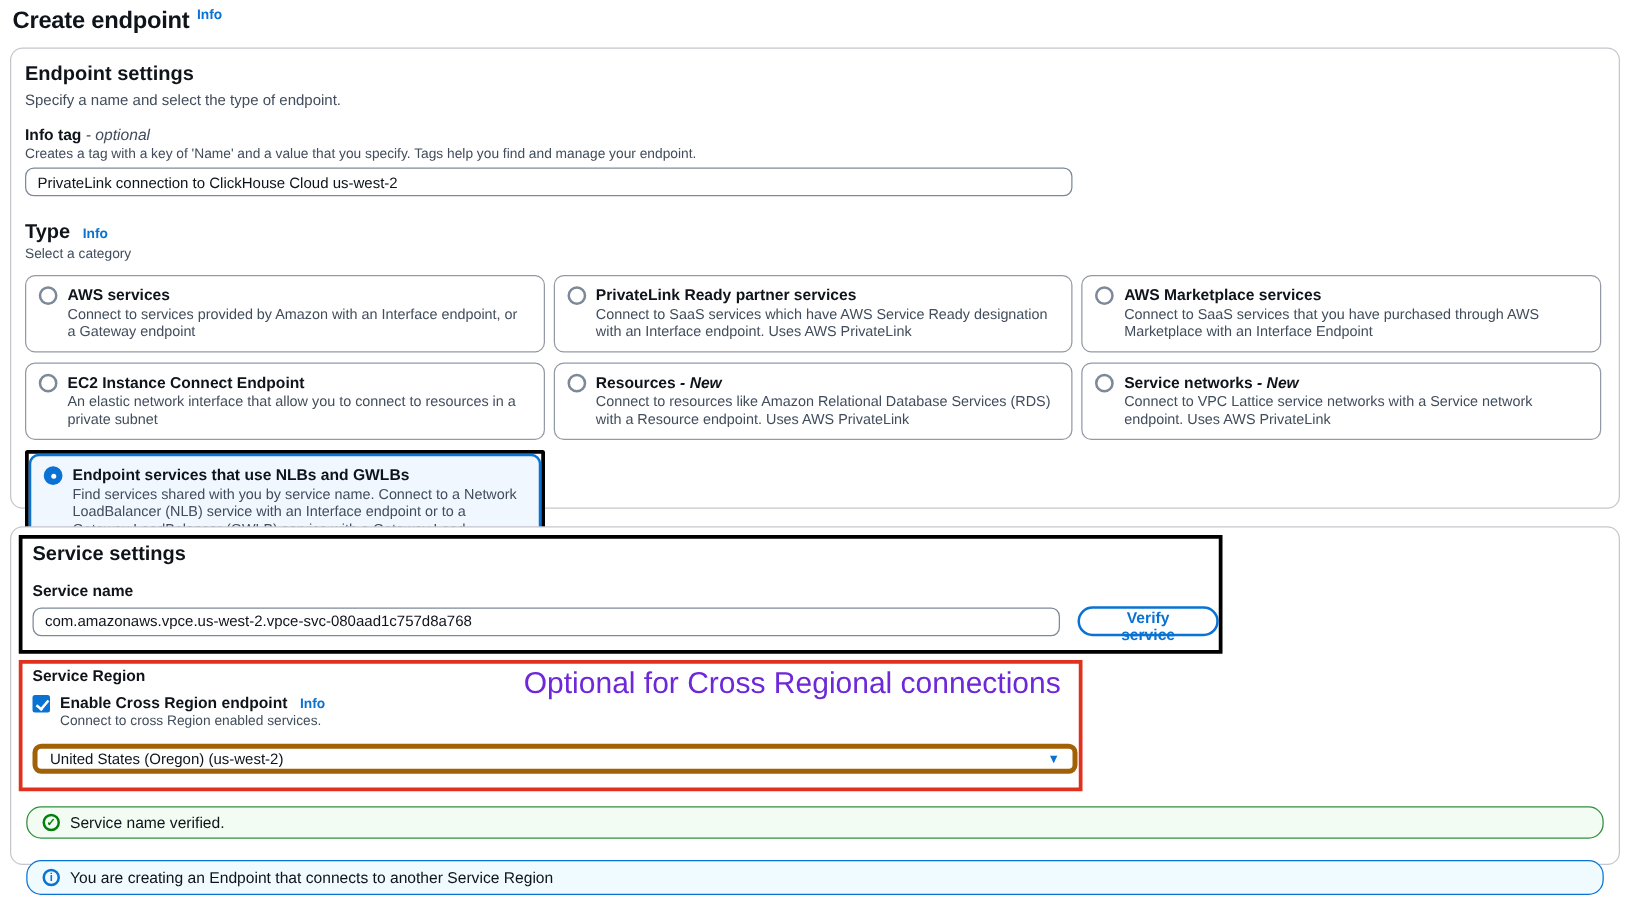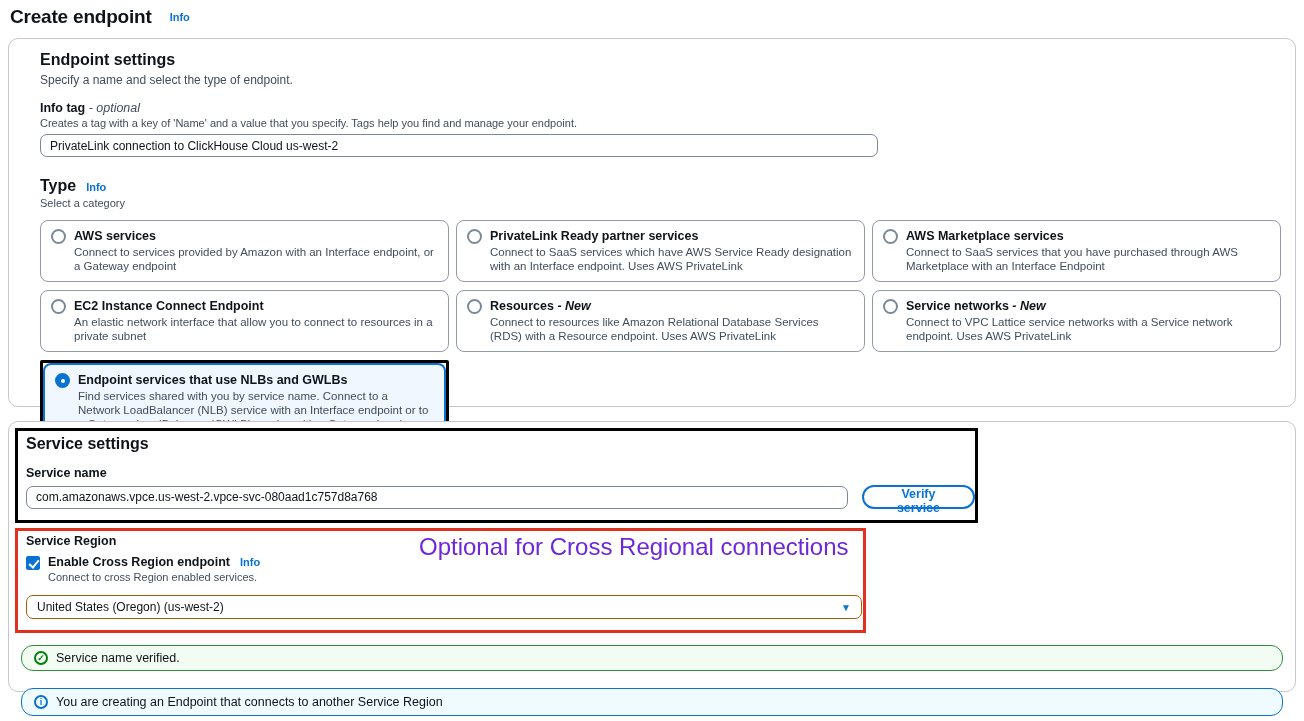--- a/index.html
+++ b/index.html
@@ -3,33 +3,33 @@
 <meta charset="utf-8">
 <style>
   * { box-sizing: border-box; margin: 0; padding: 0; }
   html, body { width: 1304px; height: 721px; background: #fff; overflow: hidden; }
   body { font-family: "Liberation Sans", sans-serif; color: #0f141a; }
 
   .page { padding: 6px 8px 0 8px; }
 
   
   .page-header { padding-left: 2px; }
-  .title-row { display: flex; align-items: center; gap: 18px; }
+  .title-row { display: flex; align-items: flex-start; gap: 6px; }
   .page-title { font-size: 19px; font-weight: 700; letter-spacing: -0.2px; }
   .info-link { font-size: 11px; font-weight: 700; color: #0972d3; text-decoration: none; cursor: pointer; }
   .page-subtitle { font-size: 12px; color: #414d5c; margin-top: 4px; }
 
   
   .card {
     background: #fff;
     border: 1px solid #c6c6cd;
     border-radius: 10px;
     width: 1288px;
   }
-  .card-1 { margin-top: 10px; padding: 12px 14px 14px 31px; height: 369px; }
+  .card-1 { margin-top: 10px; padding: 12px 14px 14px 11px; height: 369px; }
   .card-2 { margin-top: 14px; height: 271px; position: relative; padding: 0 0 10px 0; }
 
   .section-heading { font-size: 16px; font-weight: 700; }
   .section-sub { font-size: 12px; color: #414d5c; margin-top: 4px; }
 
   .field-label { font-size: 12.5px; font-weight: 700; margin-top: 14px; }
   .field-label .optional { font-weight: 400; font-style: italic; color: #414d5c; }
   .field-help { font-size: 11px; color: #414d5c; margin-top: 2px; }
 
   .text-input {
@@ -129,21 +129,21 @@
     border: solid #fff; border-width: 0 2px 2px 0;
     transform: rotate(40deg);
   }
   .checkbox-label-row { display: flex; align-items: baseline; gap: 10px; }
   .checkbox-label { font-size: 12.5px; font-weight: 700; }
   .checkbox-help { font-size: 11px; color: #414d5c; margin-top: 2px; }
 
   .select {
     display: flex; align-items: center; justify-content: space-between;
     width: 836px; height: 24px;
-    border: 1px solid #a16207;
+    border: 4px solid #a16207;
     border-radius: 7px;
     padding: 0 10px;
     margin-top: 12px;
     font-size: 12px;
     background: #fff;
     cursor: pointer;
   }
   .select .arrow { color: #0972d3; font-size: 10px; }
 
   .red-note {

